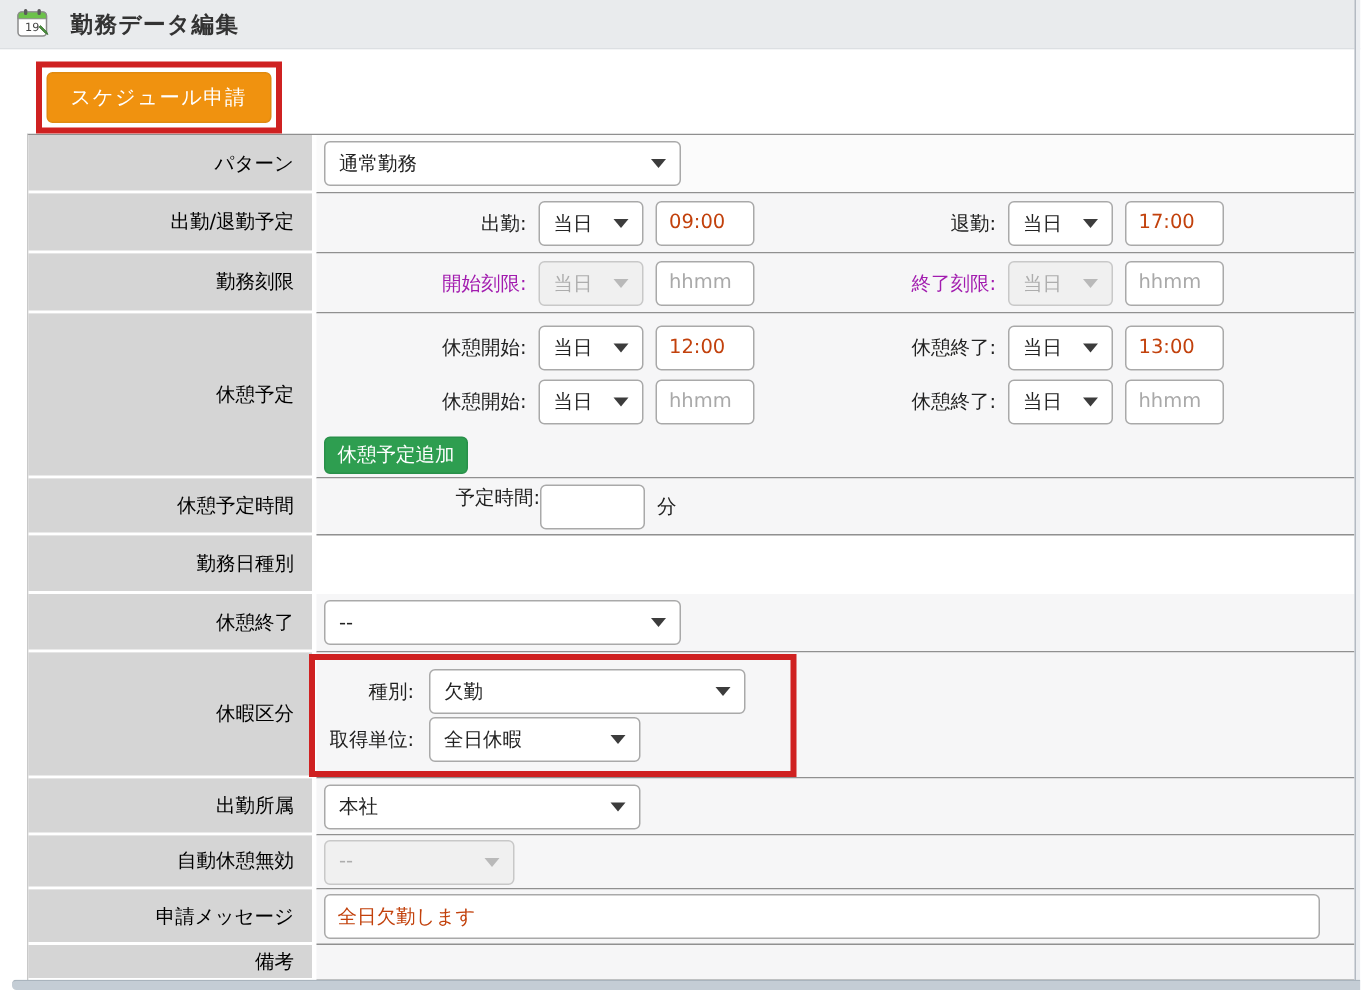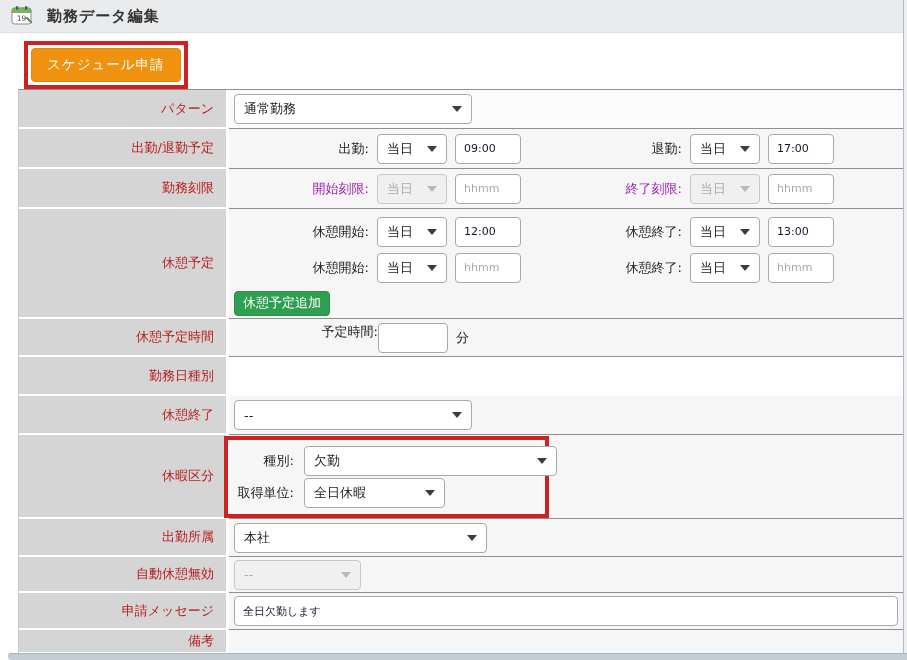--- a/index.html
+++ b/index.html
@@ -24,23 +24,23 @@
   }
   .btn-orange {
     display:block; background:#f0920f; color:#fff; font-size:13.5px;
     padding:7px 15px; border-radius:4px; border:1px solid #e08a10;
     font-family:inherit; cursor:pointer; letter-spacing:1px;
   }
   
   .table { margin-left:18px; width:885px; border-top:1px solid #8f8f8f; border-left:1px solid #c9c9c9; }
   .row { display:flex; }
   .lbl {
-    width:207px; background:#d5d5d5; border-bottom:2px solid #fff;
+    width:189px; background:#d5d5d5; border-bottom:2px solid #fff;
     display:flex; align-items:center; justify-content:flex-end;
-    padding-right:12px; color:#b91c1c; margin-right:3px; flex:none;
+    padding-right:12px; color:#000000; margin-right:3px; flex:none;
   }
   .cell {
     flex:1; background:#f6f6f7; border-bottom:1px solid #909090;
     display:flex; align-items:center; padding-left:5px; position:relative;
   }
   .cell.lite { background:#fbfbfb; }
   .h39{height:39px} .h40{height:40px} .h110{height:110px} .h38{height:38px}
   .h84{height:84px} .h36{height:36px} .h37{height:37px} .h24{height:24px}
   .col { flex-direction:column; align-items:stretch; justify-content:center; padding:7px 0 5px 5px; }
   .line { display:flex; align-items:center; margin:3px 0; }
@@ -48,24 +48,24 @@
   .sel {
     height:30px; background:#fff; border:1px solid #a9a9a9; border-radius:4px;
     display:inline-flex; align-items:center; justify-content:space-between;
     padding:0 9px; cursor:pointer; flex:none;
   }
   .car { width:0; height:0; border-left:5px solid transparent; border-right:5px solid transparent;
          border-top:6px solid #3c3c3c; margin-left:8px; flex:none; }
   .sel.disabled { background:#f0f0f0; border-color:#c8c8c8; color:#adadad; cursor:default; }
   .sel.disabled .car { border-top-color:#b9b9b9; }
   .w70{width:70px} .w107{width:107px} .w127{width:127px} .w141{width:141px}
-  .w237{width:253px} .w238{width:238px}
+  .w237{width:211px} .w238{width:238px}
   .inp {
     height:30px; border:1px solid #a9a9a9; border-radius:4px; padding:0 8px;
-    font-size:11px; background:#fff; width:66px; font-family:inherit; color:#0f172a; flex:none;
+    font-size:13px; background:#fff; width:66px; font-family:inherit; color:#c2410c; flex:none;
   }
   .inp::placeholder { color:#a9a9a9; }
   .inp.w70{width:70px} .inp.wide{width:664px}
   .g1 { width:287px; display:flex; justify-content:flex-end; align-items:center; gap:8px; }
   .g2 { width:313px; display:flex; justify-content:flex-end; align-items:center; gap:8px; }
   .g3 { width:214px; display:flex; justify-content:flex-end; }
   .dim { color:#a21caf; }
   .unit { margin-left:8px; }
   .btn-green {
     align-self:flex-start; display:inline-block; background:#2e9e50; color:#fff;

